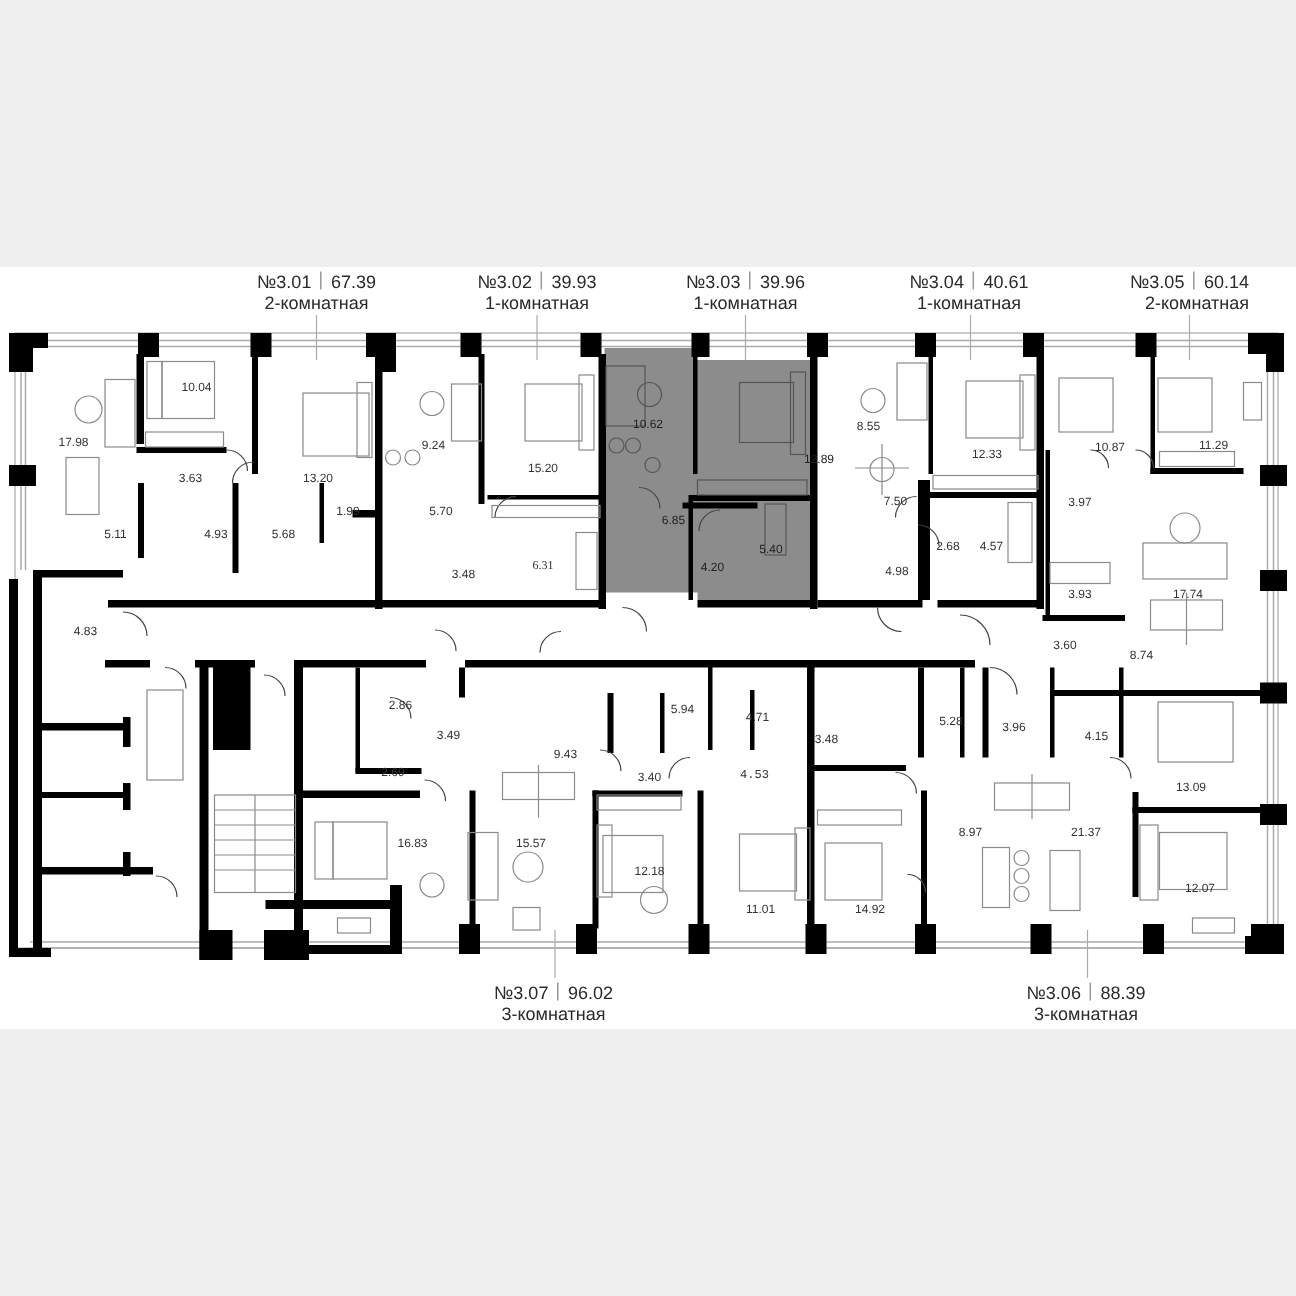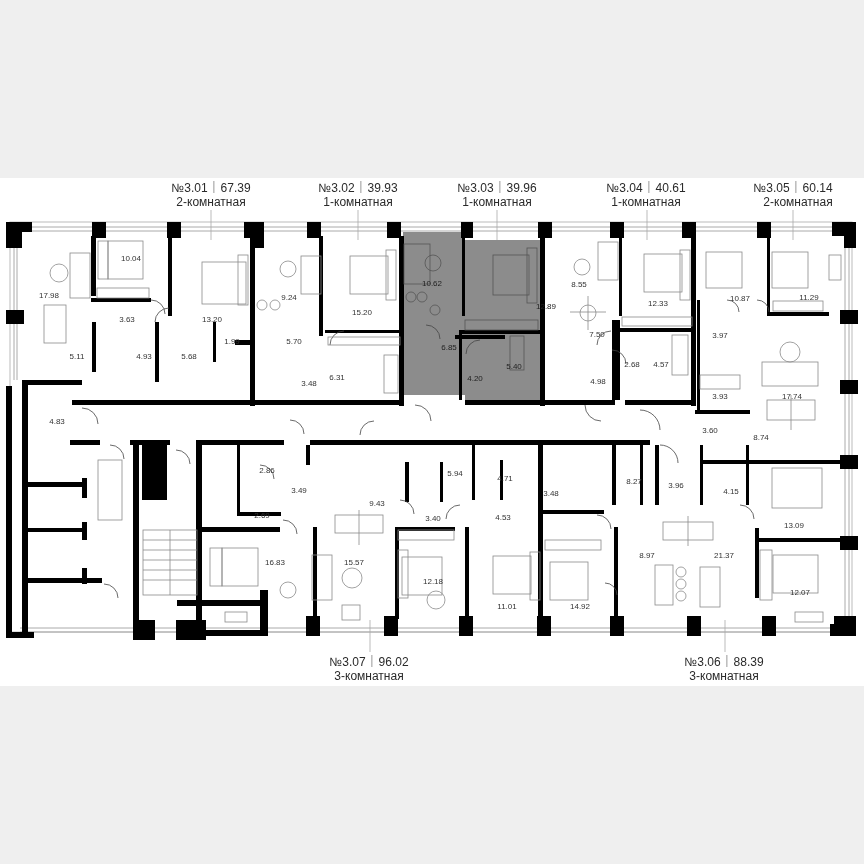--- a/index.html
+++ b/index.html
@@ -329,21 +329,21 @@
 <span class="room" style="left:127px; top:319px;">3.63</span>
 <span class="room" style="left:212px; top:319px;">13.20</span>
 <span class="room" style="left:77px; top:356px;">5.11</span>
 <span class="room" style="left:144px; top:356px;">4.93</span>
 <span class="room" style="left:189px; top:356px;">5.68</span>
 <span class="room" style="left:232px; top:341px;">1.99</span>
 
 <span class="room" style="left:289px; top:297px;">9.24</span>
 <span class="room" style="left:294px; top:341px;">5.70</span>
 <span class="room" style="left:362px; top:312px;">15.20</span>
-<span class="room" style="left:337px; top:377px;">6.31</span>
+<span class="room" style="left:362px; top:377px;font-family:Liberation Serif, serif;">6.31</span>
 <span class="room" style="left:309px; top:383px;">3.48</span>
 
 <span class="room dark" style="left:432px; top:283px;">10.62</span>
 <span class="room dark" style="left:508px; top:306px;margin-left:38px;">12.89</span>
 <span class="room dark" style="left:437px; top:347px;margin-left:12px;">6.85</span>
 <span class="room dark" style="left:475px; top:378px;">4.20</span>
 <span class="room dark" style="left:514px; top:366px;">5.40</span>
 
 <span class="room" style="left:579px; top:284px;">8.55</span>
 <span class="room" style="left:658px; top:303px;">12.33</span>
@@ -365,24 +365,24 @@
 <span class="room" style="left:267px; top:470px;">2.86</span>
 <span class="room" style="left:262px; top:515px;">2.69</span>
 <span class="room" style="left:275px; top:562px;">16.83</span>
 <span class="room" style="left:299px; top:490px;">3.49</span>
 <span class="room" style="left:377px; top:503px;">9.43</span>
 <span class="room" style="left:455px; top:473px;">5.94</span>
 <span class="room" style="left:433px; top:518px;">3.40</span>
 <span class="room" style="left:354px; top:562px;">15.57</span>
 <span class="room" style="left:433px; top:581px;">12.18</span>
 <span class="room" style="left:505px; top:478px;text-align:right;">4.71</span>
-<span class="room" style="left:503px; top:517px;">4.53</span>
+<span class="room" style="left:503px; top:517px;font-family:Liberation Mono, monospace;">4.53</span>
 <span class="room" style="left:507px; top:606px;">11.01</span>
 
 <span class="room" style="left:551px; top:493px;">3.48</span>
 <span class="room" style="left:580px; top:606px;">14.92</span>
-<span class="room" style="left:634px; top:481px;">8.27</span>
+<span class="room" style="left:634px; top:481px;">5.28</span>
 <span class="room" style="left:676px; top:485px;">3.96</span>
 <span class="room" style="left:731px; top:491px;">4.15</span>
 <span class="room" style="left:794px; top:525px;">13.09</span>
 <span class="room" style="left:647px; top:555px;">8.97</span>
 <span class="room" style="left:724px; top:555px;">21.37</span>
 <span class="room" style="left:800px; top:592px;">12.07</span>
 
 </body></html>

